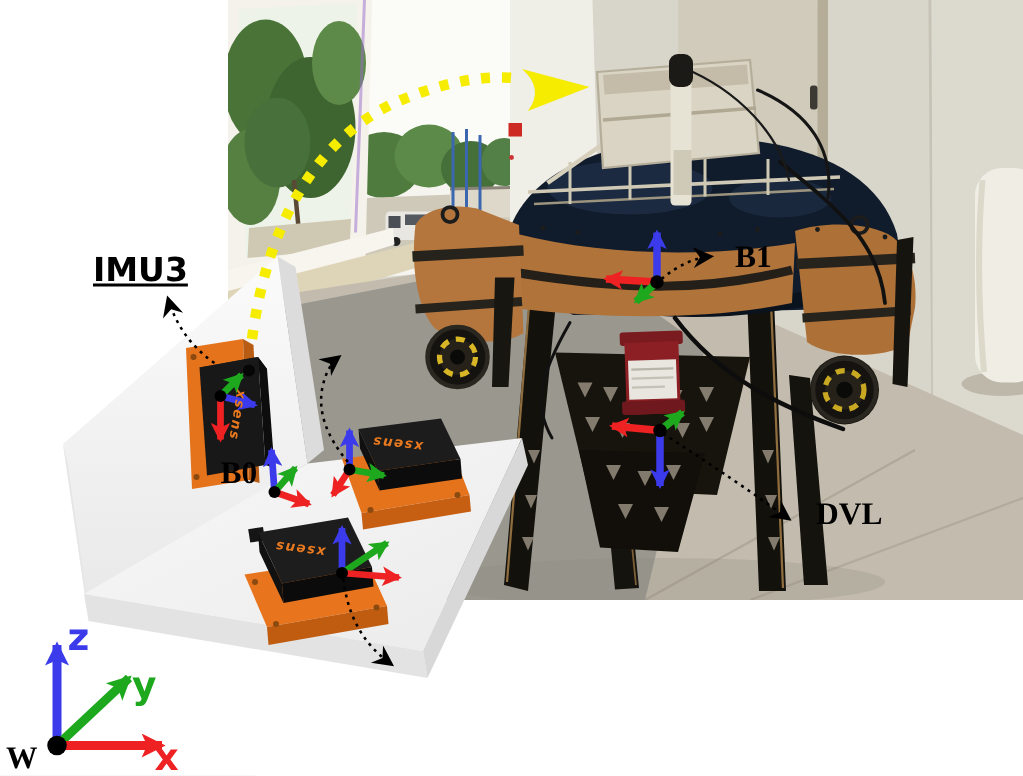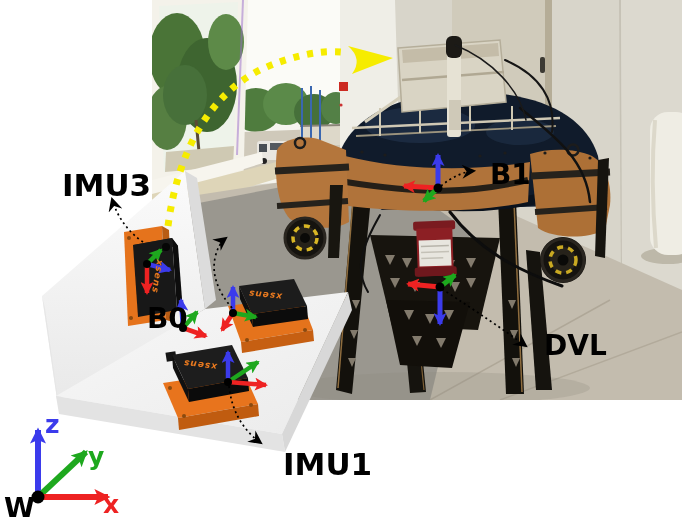--- a/index.html
+++ b/index.html
@@ -1,22 +1,22 @@
 <!DOCTYPE html>
 <html><head>
 <meta charset="utf-8">
 <style>
   html,body{margin:0;padding:0;background:#ffffff;}
   #canvas{position:relative;width:682px;height:517px;background:#ffffff;overflow:hidden;
           font-family:"DejaVu Sans","Liberation Sans",sans-serif;}
   #gfx{position:absolute;left:0;top:0;}
   .label{position:absolute;font-weight:bold;color:#000;line-height:1;white-space:nowrap;
          font-family:"DejaVu Sans","Liberation Sans",sans-serif;}
-  .lbl-imu{font-size:31px;}
-  .lbl-frame{font-size:28px;}
+  .lbl-imu{font-size:22px;text-decoration:underline;}
+  .lbl-frame{font-size:21px;font-family:Liberation Serif, serif;}
   .axis-z{color:#3b3bec;font-size:25px;}
   .axis-y{color:#1ea81e;font-size:25px;}
   .axis-x{color:#ee2222;font-size:25px;}
   .brand{position:absolute;color:#e8791f;font-size:9px;font-weight:bold;font-style:italic;
          letter-spacing:1px;line-height:1;transform-origin:center;}
 </style>
 </head>
 <body>
 
 <div id="canvas">
@@ -336,21 +336,20 @@
   <g stroke="#000" stroke-width="1.7" stroke-dasharray="2 3.2" fill="none">
     <path d="M143,242 Q120,226 112,199" marker-end="url(#ahBlack)"></path>
     <path d="M232,308 Q210,282 215,258 Q218,244 226,238" marker-end="url(#ahBlack)"></path>
     <path d="M229,386 Q233,423 261,443" marker-end="url(#ahBlack)"></path>
     <path d="M441,186 Q458,172 474,171" marker-end="url(#ahBlack)"></path>
     <path d="M442,289 Q490,320 526,346" marker-end="url(#ahBlack)"></path>
   </g>
 </svg>
 
 <div class="label lbl-imu" style="left:62px;top:170px">IMU3</div>
-<div class="label lbl-imu" style="left:283px;top:449px">IMU1</div>
 <div class="label lbl-frame" style="left:147px;top:305px">B0</div>
 <div class="label lbl-frame" style="left:490px;top:161px">B1</div>
 <div class="label lbl-frame" style="left:544px;top:332px">DVL</div>
 <div class="label lbl-frame" style="left:4px;top:495px">W</div>
 <div class="label axis-z" style="left:45px;top:412px">z</div>
 <div class="label axis-y" style="left:88px;top:444px">y</div>
 <div class="label axis-x" style="left:103px;top:492px">x</div>
 
 <div class="brand" style="left:183px;top:360px;transform:rotate(187deg)">xsens</div>
 <div class="brand" style="left:248px;top:290px;transform:rotate(186deg)">xsens</div>

